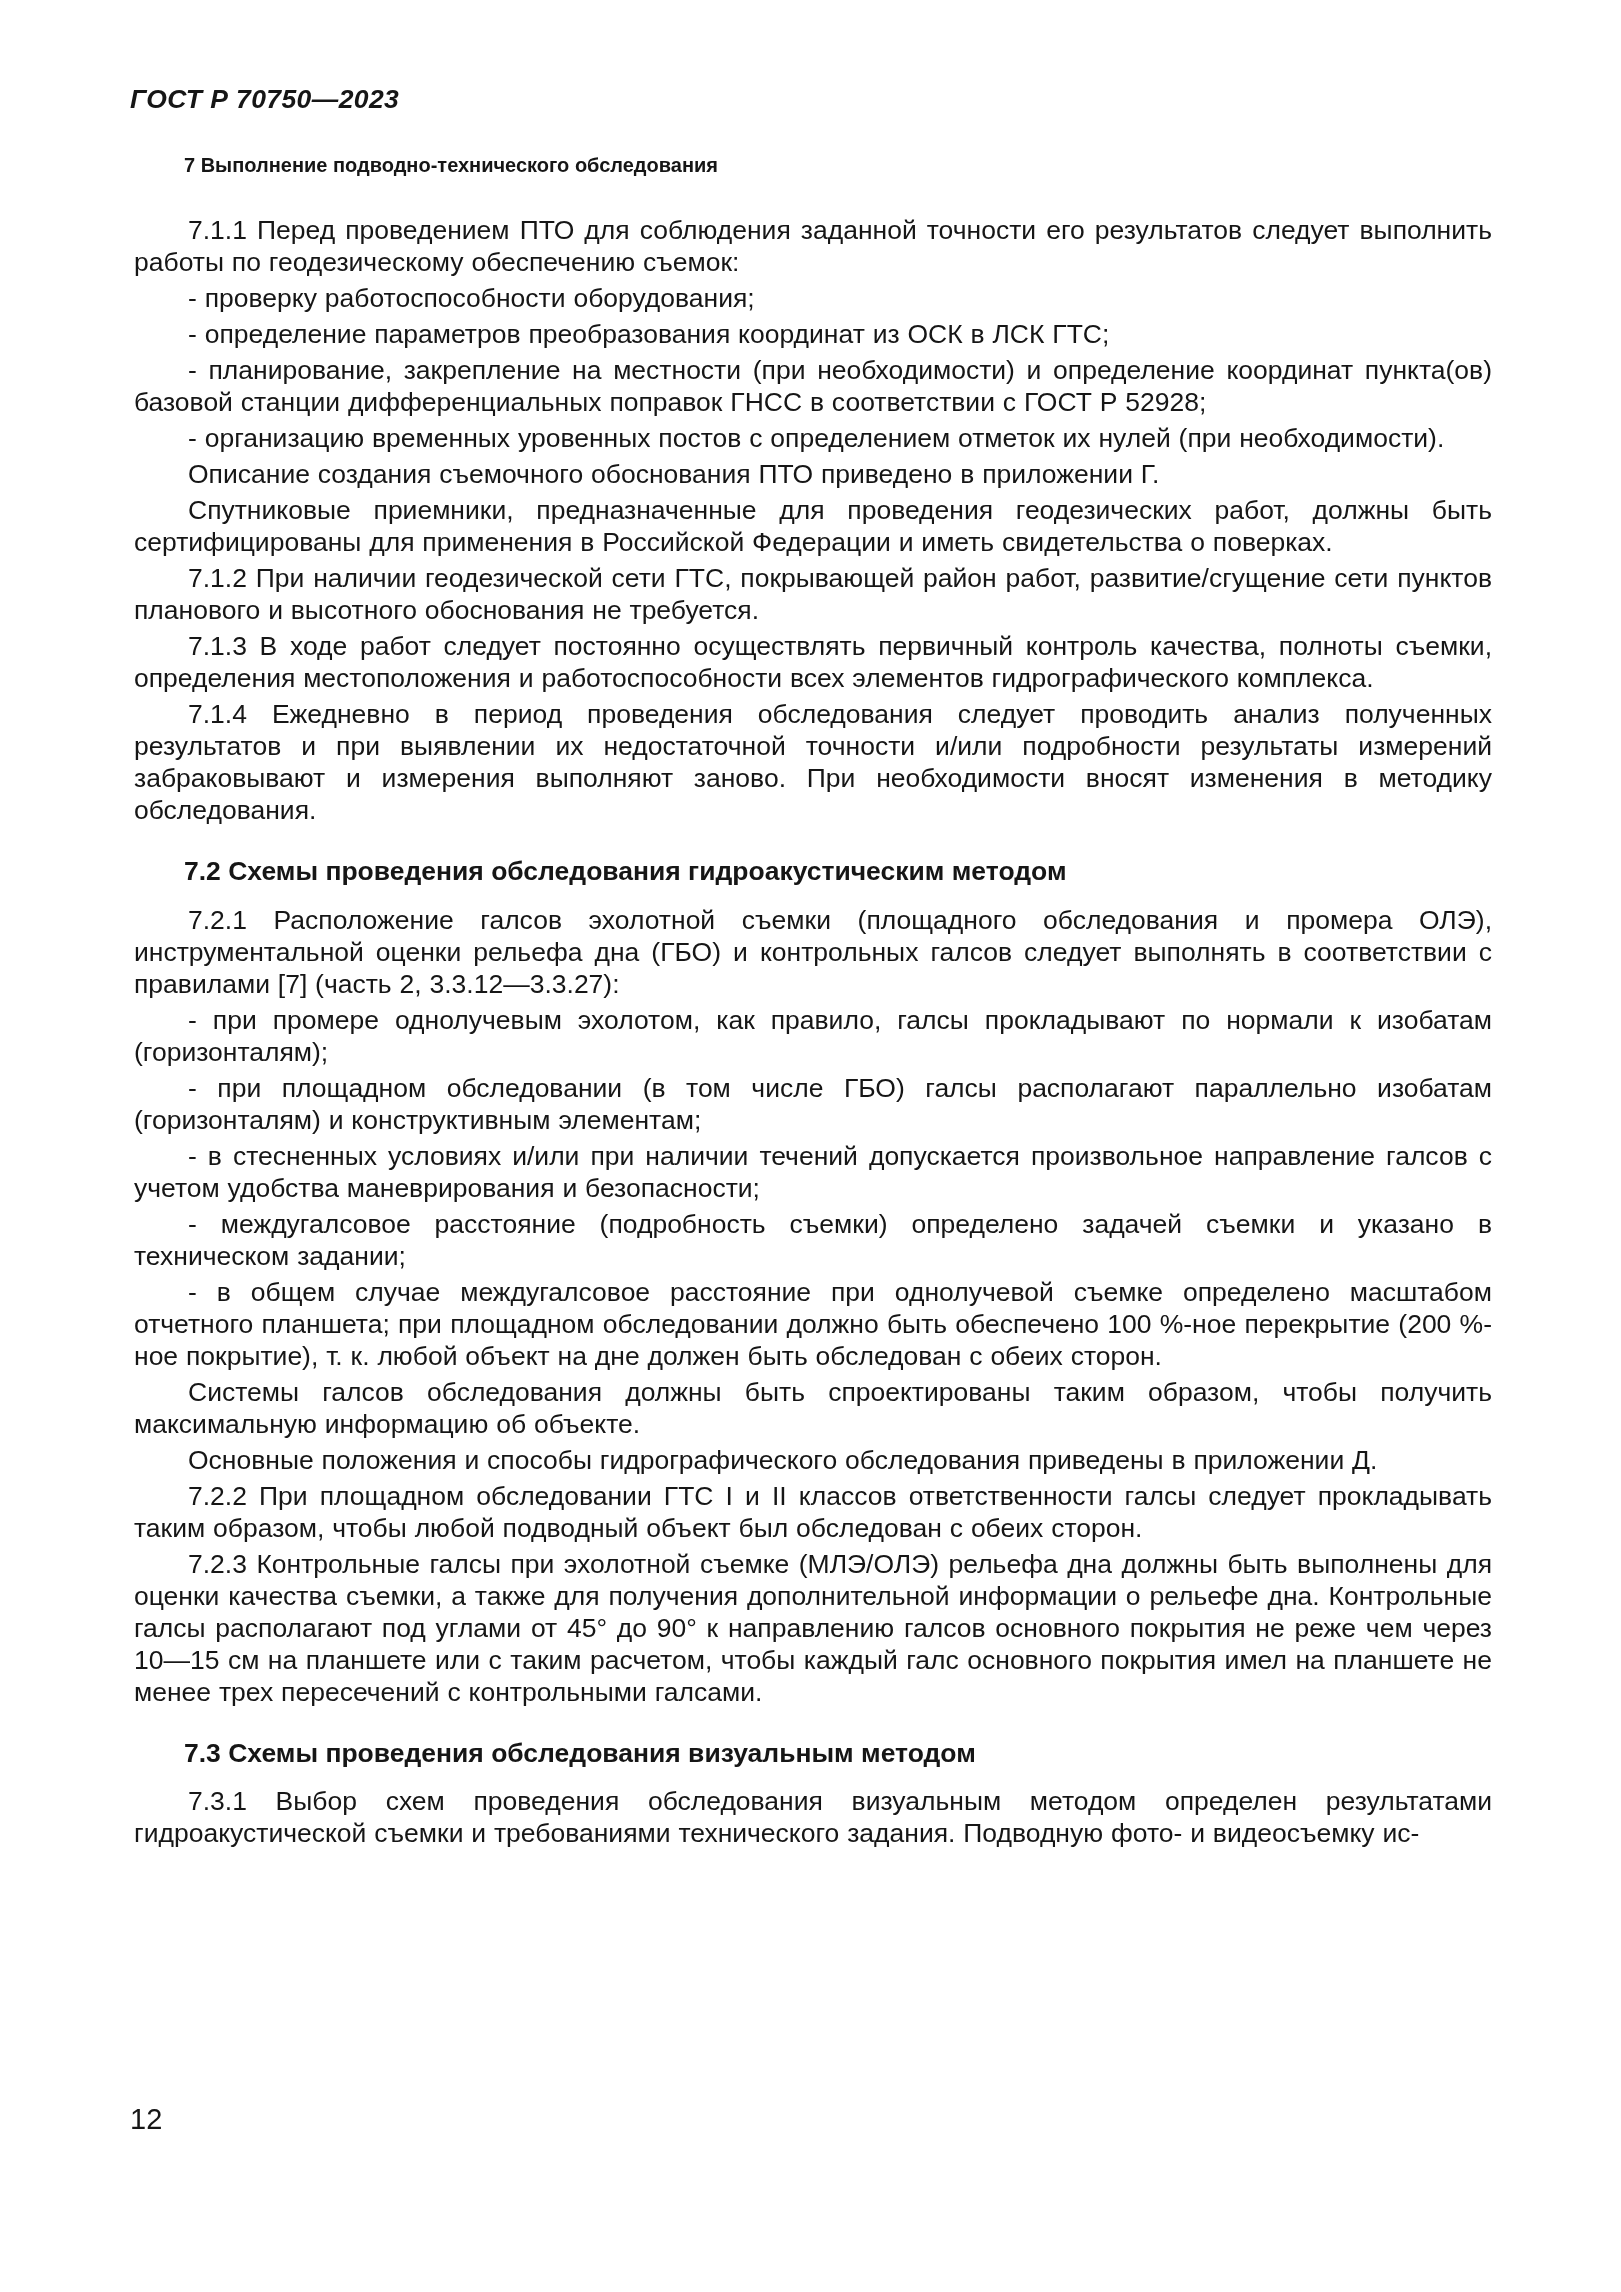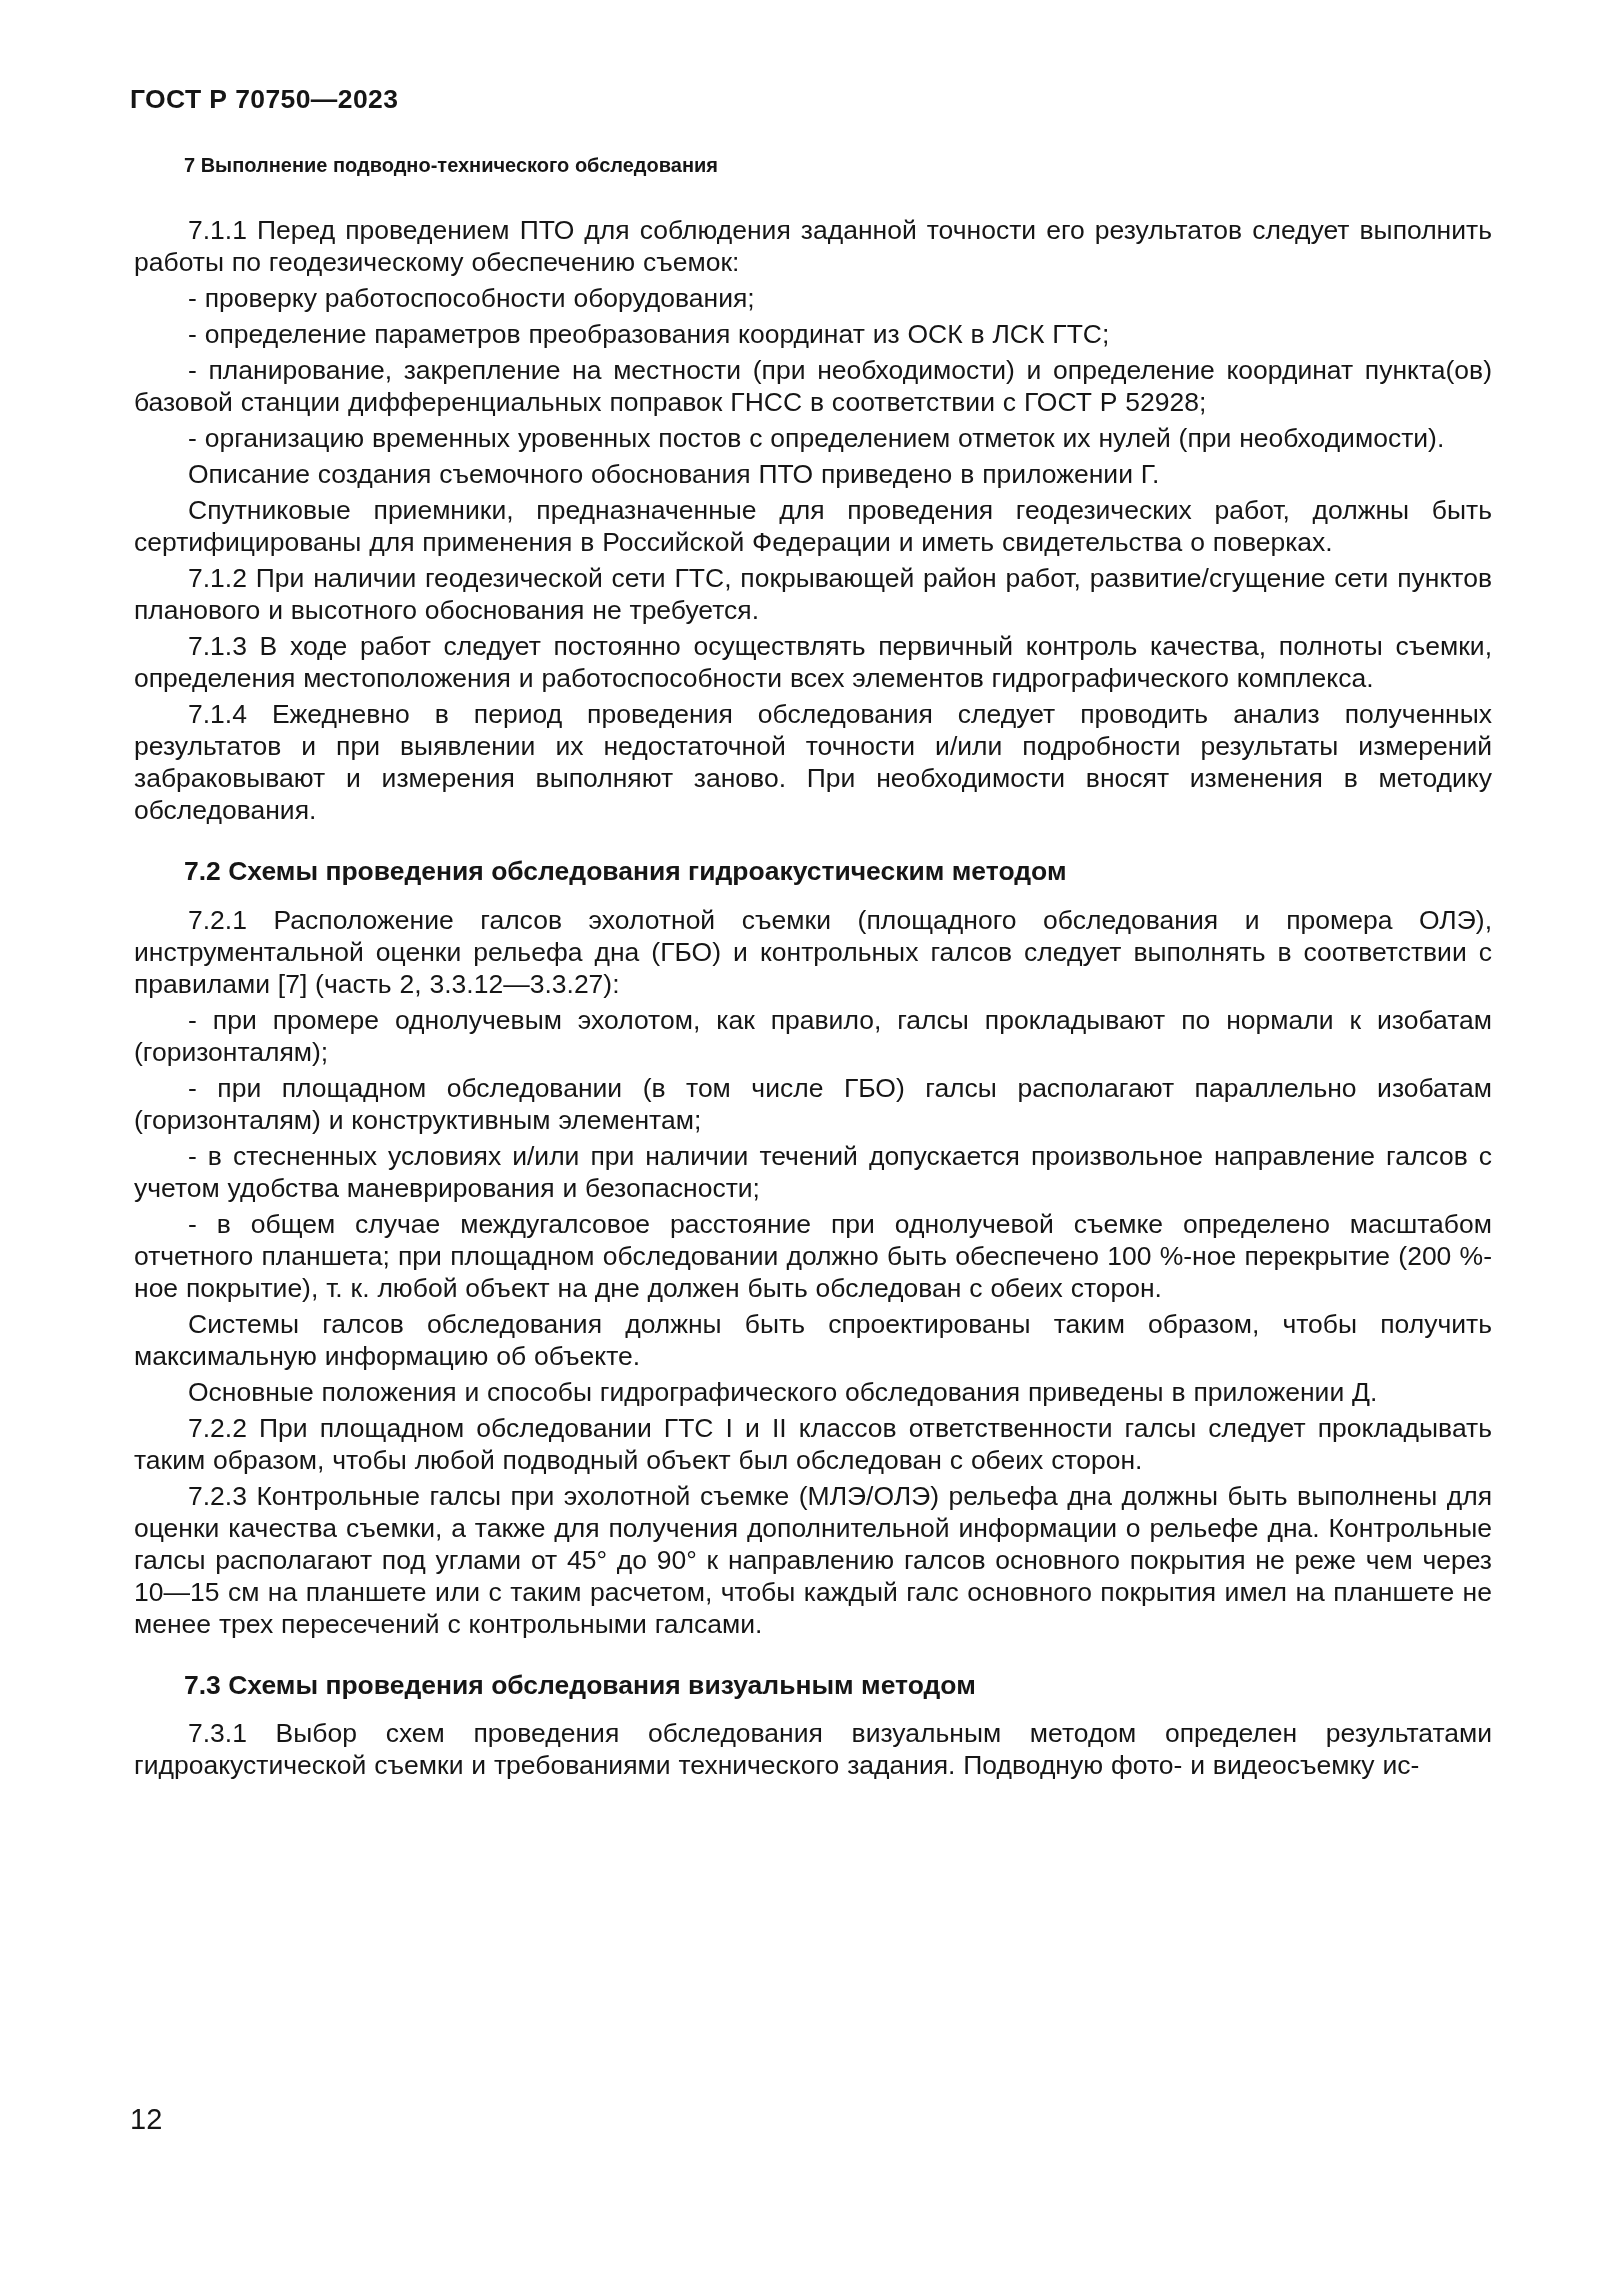--- a/index.html
+++ b/index.html
@@ -12,20 +12,21 @@
     color: #161616;
     overflow: hidden;
   }
   .doc-header {
     position: absolute;
     left: 130px;
     top: 84px;
     font-size: 26.5px;
     font-weight: bold;
     letter-spacing: 0.4px;
+    font-style: italic;
   }
   .content {
     position: absolute;
     left: 130px;
     top: 147px;
     width: 1366px;
   }
   .content .h1 {
     font-size: 20px;
     line-height: 36px;
@@ -72,20 +73,21 @@
     <p class="p">Описание создания съемочного обоснования ПТО приведено в приложении Г.</p>
     <p class="p">Спутниковые приемники, предназначенные для проведения геодезических работ, должны быть сертифицированы для применения в Российской Федерации и иметь свидетельства о поверках.</p>
     <p class="p">7.1.2 При наличии геодезической сети ГТС, покрывающей район работ, развитие/сгущение сети пунктов планового и высотного обоснования не требуется.</p>
     <p class="p">7.1.3 В ходе работ следует постоянно осуществлять первичный контроль качества, полноты съемки, определения местоположения и работоспособности всех элементов гидрографического комплекса.</p>
     <p class="p">7.1.4 Ежедневно в период проведения обследования следует проводить анализ полученных результатов и при выявлении их недостаточной точности и/или подробности результаты измерений забраковывают и измерения выполняют заново. При необходимости вносят изменения в методику обследования.</p>
     <h2 class="h2">7.2 Схемы проведения обследования гидроакустическим методом</h2>
     <p class="p">7.2.1 Расположение галсов эхолотной съемки (площадного обследования и промера ОЛЭ), инструментальной оценки рельефа дна (ГБО) и контрольных галсов следует выполнять в соответствии с правилами [7] (часть 2, 3.3.12—3.3.27):</p>
     <p class="li">- при промере однолучевым эхолотом, как правило, галсы прокладывают по нормали к изобатам (горизонталям);</p>
     <p class="li">- при площадном обследовании (в том числе ГБО) галсы располагают параллельно изобатам (горизонталям) и конструктивным элементам;</p>
     <p class="li">- в стесненных условиях и/или при наличии течений допускается произвольное направление галсов с учетом удобства маневрирования и безопасности;</p>
+    <p class="li">- междугалсовое расстояние (подробность съемки) определено задачей съемки и указано в техническом задании;</p>
     <p class="li">- в общем случае междугалсовое расстояние при однолучевой съемке определено масштабом отчетного планшета; при площадном обследовании должно быть обеспечено 100 %-ное перекрытие (200 %-ное покрытие), т. к. любой объект на дне должен быть обследован с обеих сторон.</p>
     <p class="p">Системы галсов обследования должны быть спроектированы таким образом, чтобы получить максимальную информацию об объекте.</p>
     <p class="p">Основные положения и способы гидрографического обследования приведены в приложении Д.</p>
     <p class="p">7.2.2 При площадном обследовании ГТС I и II классов ответственности галсы следует прокладывать таким образом, чтобы любой подводный объект был обследован с обеих сторон.</p>
     <p class="p">7.2.3 Контрольные галсы при эхолотной съемке (МЛЭ/ОЛЭ) рельефа дна должны быть выполнены для оценки качества съемки, а также для получения дополнительной информации о рельефе дна. Контрольные галсы располагают под углами от 45° до 90° к направлению галсов основного покрытия не реже чем через 10—15 см на планшете или с таким расчетом, чтобы каждый галс основного покрытия имел на планшете не менее трех пересечений с контрольными галсами.</p>
     <h2 class="h2">7.3 Схемы проведения обследования визуальным методом</h2>
     <p class="p">7.3.1 Выбор схем проведения обследования визуальным методом определен результатами гидроакустической съемки и требованиями технического задания. Подводную фото- и видеосъемку ис-</p>
   </div>
 
 <div class="page-number">12</div>

